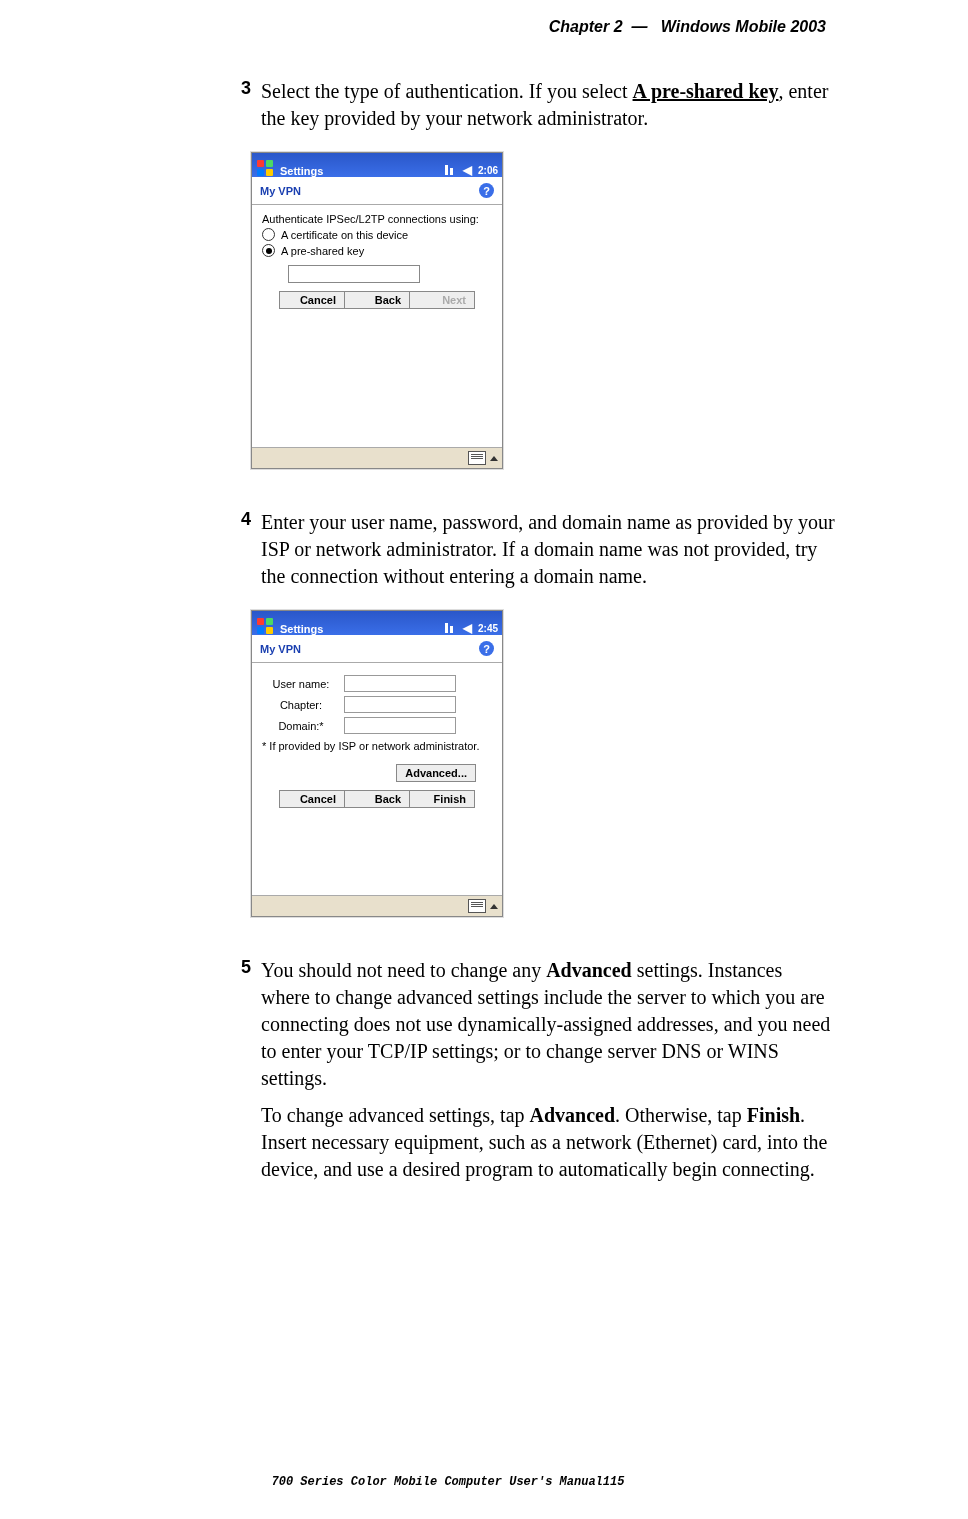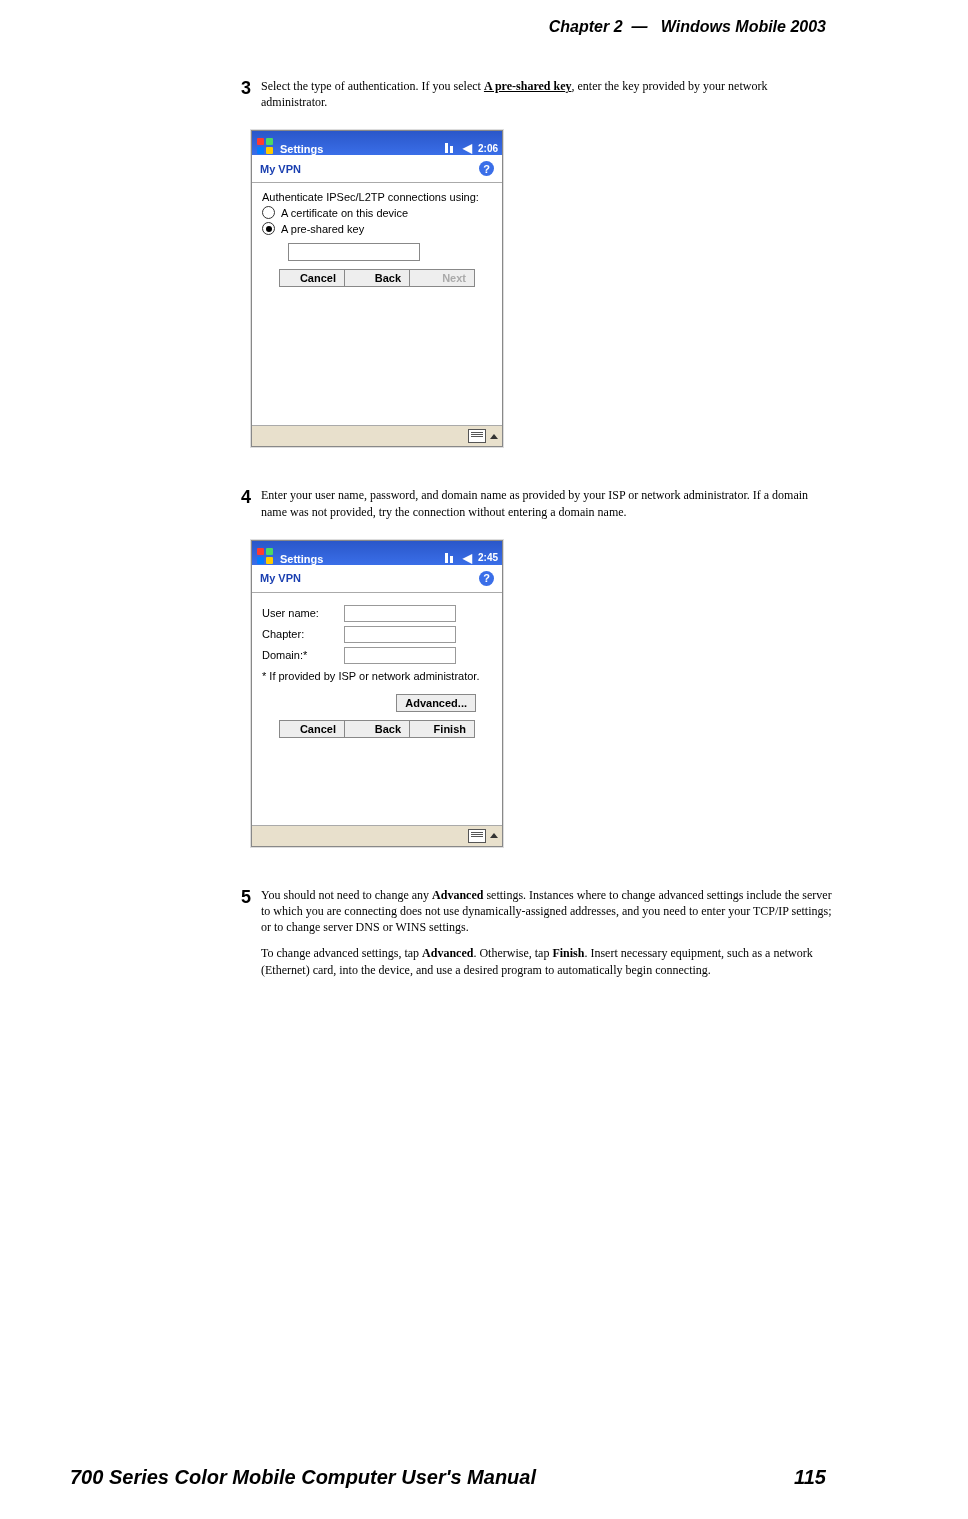--- a/index.html
+++ b/index.html
@@ -24,26 +24,26 @@
     font-family: Arial, Helvetica, sans-serif;
     font-weight: bold;
     font-style: italic;
     font-size: 16px;
   }
   .footer {
     position: absolute;
     bottom: 30px;
     left: 70px;
     right: 70px;
-    font-family: Liberation Sans, sans-serif;
+    font-family: Liberation Mono, monospace;
     font-weight: bold;
     font-style: italic;
-    font-size: 20px;
+    font-size: 12px;
     display: flex;
-    justify-content: space-between;
+    justify-content: center;
   }
   .content {
     position: absolute;
     top: 78px;
     left: 225px;
     right: 60px;
   }
   .step {
     display: flex;
     margin-bottom: 18px;
@@ -51,21 +51,21 @@
   .step-num {
     font-family: Arial, Helvetica, sans-serif;
     font-weight: bold;
     font-size: 18px;
     width: 26px;
     flex-shrink: 0;
     text-align: right;
     padding-right: 10px;
   }
   .step-text {
-    font-size: 12px;
+    font-size: 20px;
     line-height: 1.35;
     font-family: 'Adobe Garamond Pro', Garamond, Georgia, serif;
   }
   .step-text .bold { font-weight: bold; }
   .step-text .bu { font-weight: bold; text-decoration: underline; }
   .screenshot-wrap {
     margin: 20px 0 40px 26px;
   }
   .wm-window {
     width: 250px;
@@ -151,21 +151,21 @@
     display:inline-block;position:relative;
   }
   .wm-kbd::before {
     content:"";position:absolute;top:2px;left:2px;right:2px;height:1px;background:#555;
     box-shadow:0 2px 0 #555, 0 4px 0 #555;
   }
   .wm-up {
     width:0;height:0;border-left:4px solid transparent;border-right:4px solid transparent;
     border-bottom:5px solid #333;margin-left:4px;
   }
-  .field-row { display:flex;align-items:center;margin:4px 0;gap:4px; }
+  .field-row { display:flex;align-items:center;margin:4px 0;gap:4px;text-align:center; }
   .field-label { width:78px; }
   .adv-row { text-align:right;padding-right:16px;margin-top:12px;margin-bottom:4px; }
   .wm-body .note { font-size:11px;margin-top:6px; }
   .signal-icon {
     width:12px;height:10px;display:inline-block;position:relative;
   }
   .signal-icon::before,.signal-icon::after {
     content:"";position:absolute;top:0;width:3px;background:#fff;
   }
   .signal-icon::before { left:0;height:10px; }

